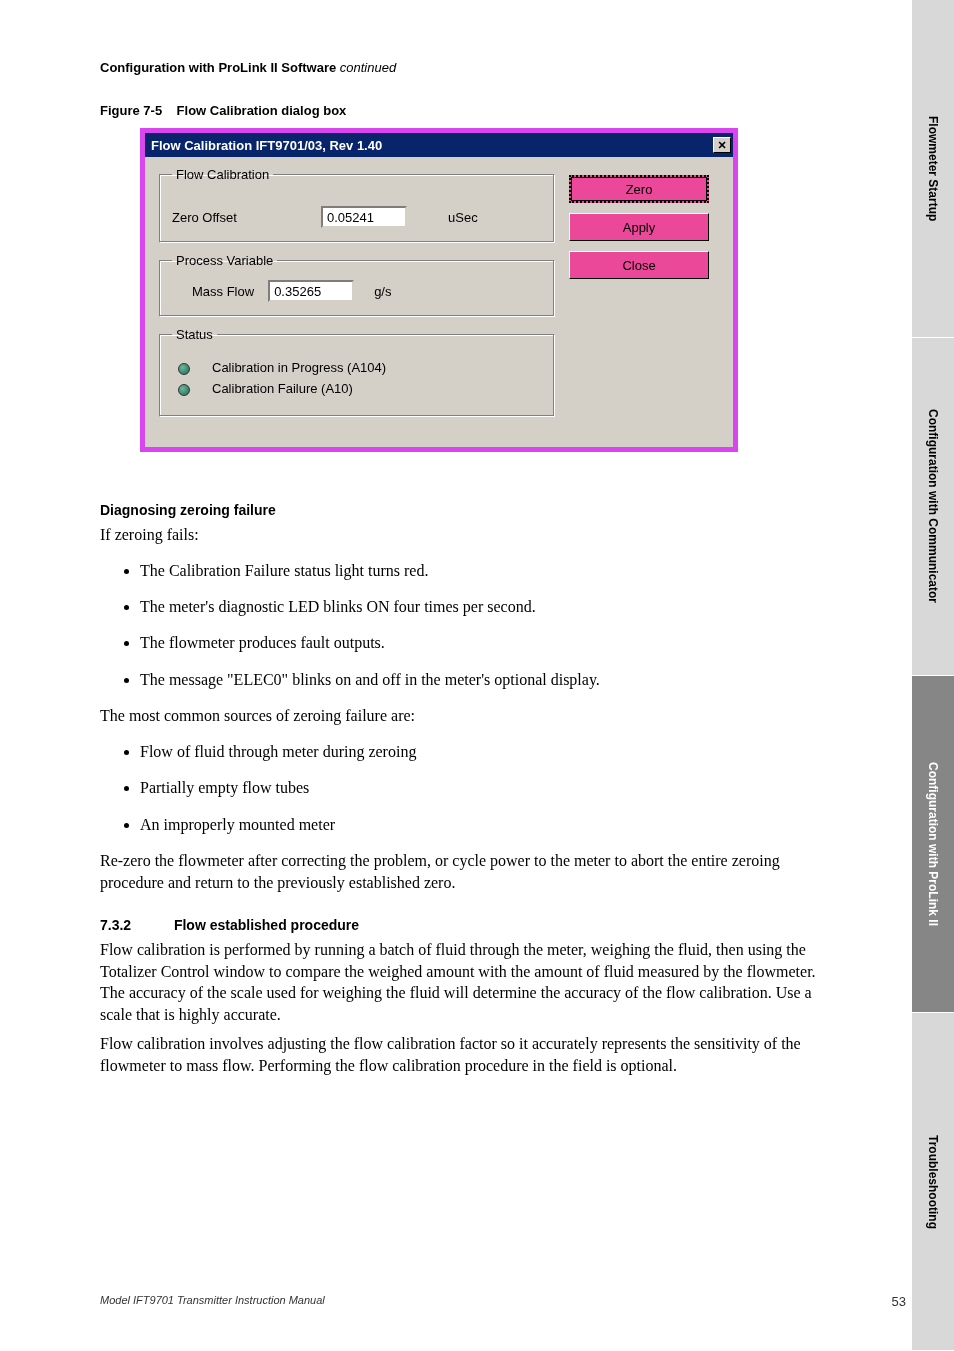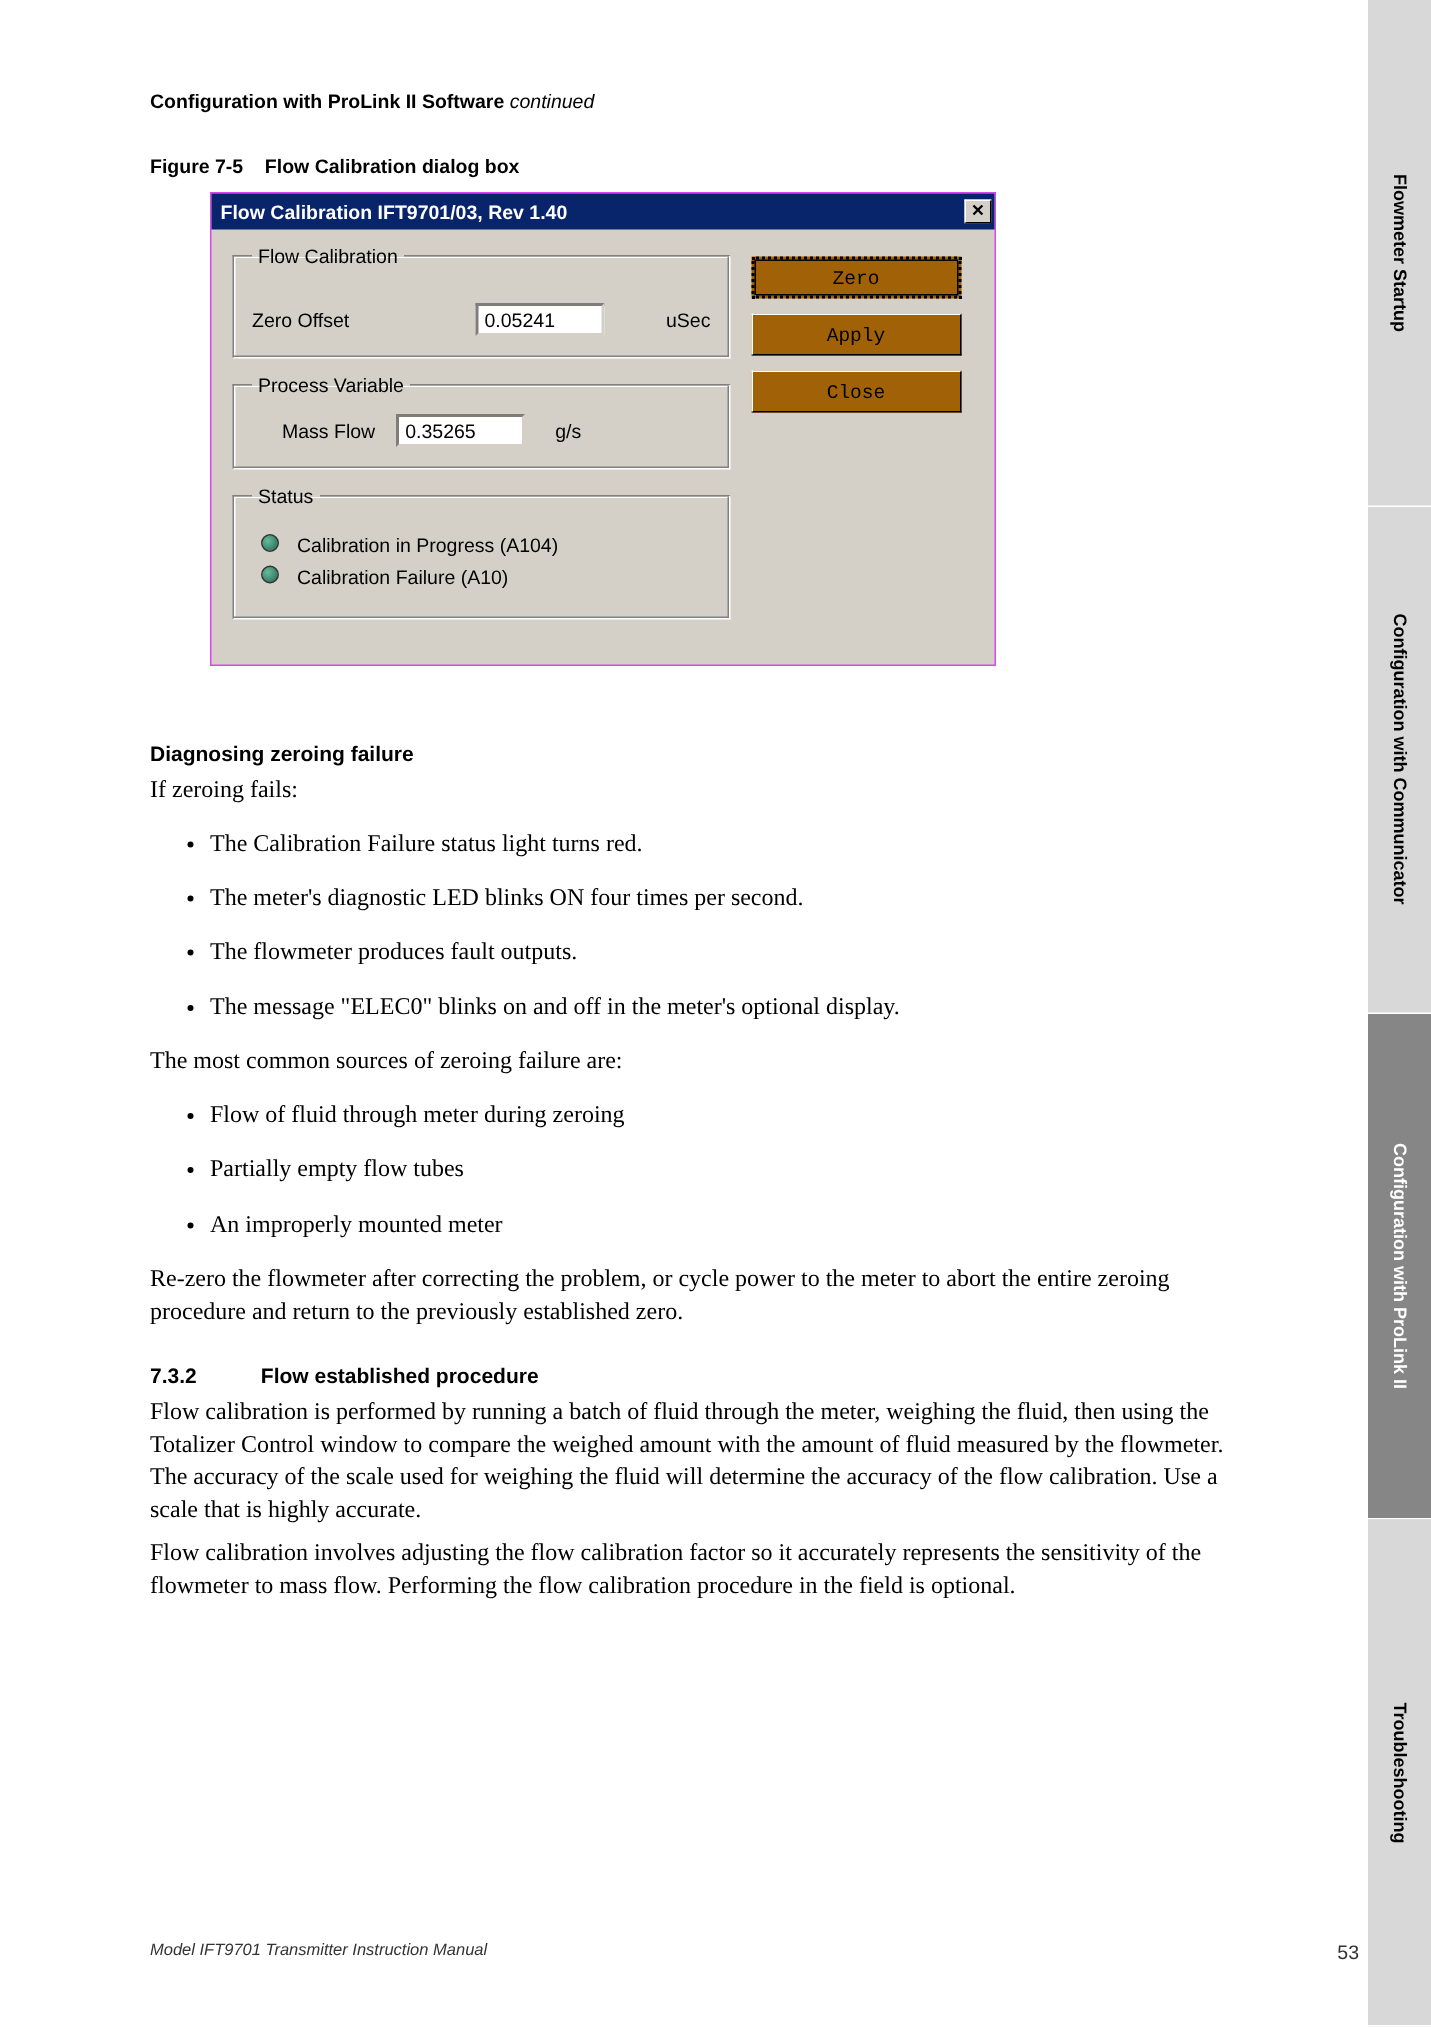--- a/index.html
+++ b/index.html
@@ -52,23 +52,23 @@
     font-family: Arial, Helvetica, sans-serif;
     font-size: 13px;
     font-weight: bold;
     margin-bottom: 10px;
   }
   .dialog-wrap {
     margin-left: 40px;
     margin-bottom: 50px;
   }
   .dialog {
-    width: 524px;
+    width: 598px;
     background: #d4d0c8;
-    border: 1px solid #d946ef;
+    border: 5px solid #d946ef;
     font-family: "MS Sans Serif", Tahoma, Arial, sans-serif;
     font-size: 13px;
   }
   .titlebar {
     background: #08246b;
     color: #fff;
     height: 24px;
     display: flex;
     align-items: center;
     justify-content: space-between;
@@ -113,35 +113,35 @@
     padding:2px 4px;
     font-family:inherit;
     font-size:13px;
   }
   .txt.offset { width:86px; }
   .txt.mass { width:86px; }
   .unit { margin-left: 12px; }
   .btn {
     width: 140px;
     height: 28px;
-    background:#a16207;
+    background:#ec4899;
     border:1px solid #000;
     border-top-color:#fff;
     border-left-color:#fff;
     margin-bottom: 10px;
     display:flex;align-items:center;justify-content:center;
-    font-family:Liberation Mono, monospace;font-size:13px;
+    font-family:Liberation Sans, sans-serif;font-size:13px;
   }
   .btn.default {
     border:2px dotted #000;
     outline:1px solid #000;
     outline-offset:-3px;
     box-shadow: inset 1px 1px 0 #fff, inset -1px -1px 0 #808080;
   }
-  .status-line { display:flex; align-items:flex-start; gap:12px; margin:6px 0 6px 6px;}
+  .status-line { display:flex; align-items:flex-end; gap:22px; margin:6px 0 6px 6px;}
   .led {
     width:12px;height:12px;border-radius:50%;
     background: radial-gradient(circle at 35% 35%, #6b9, #265);
     border:1px solid #333;
   }
   h3.sub {
     font-family: Arial, Helvetica, sans-serif;
     font-size: 14px;
     font-weight: bold;
     margin: 0 0 6px 0;

